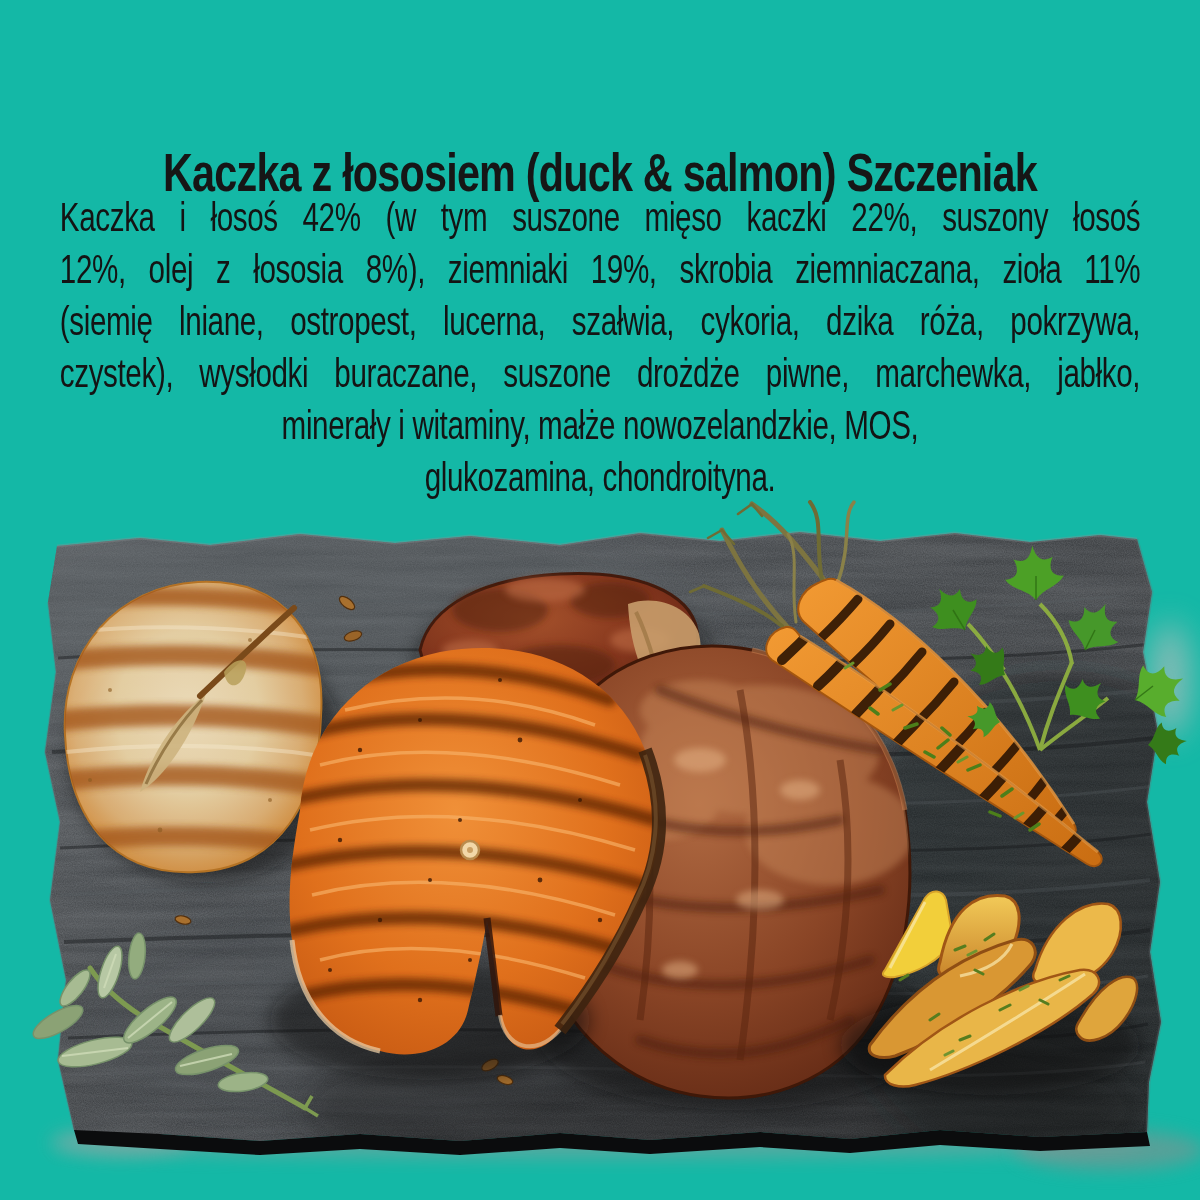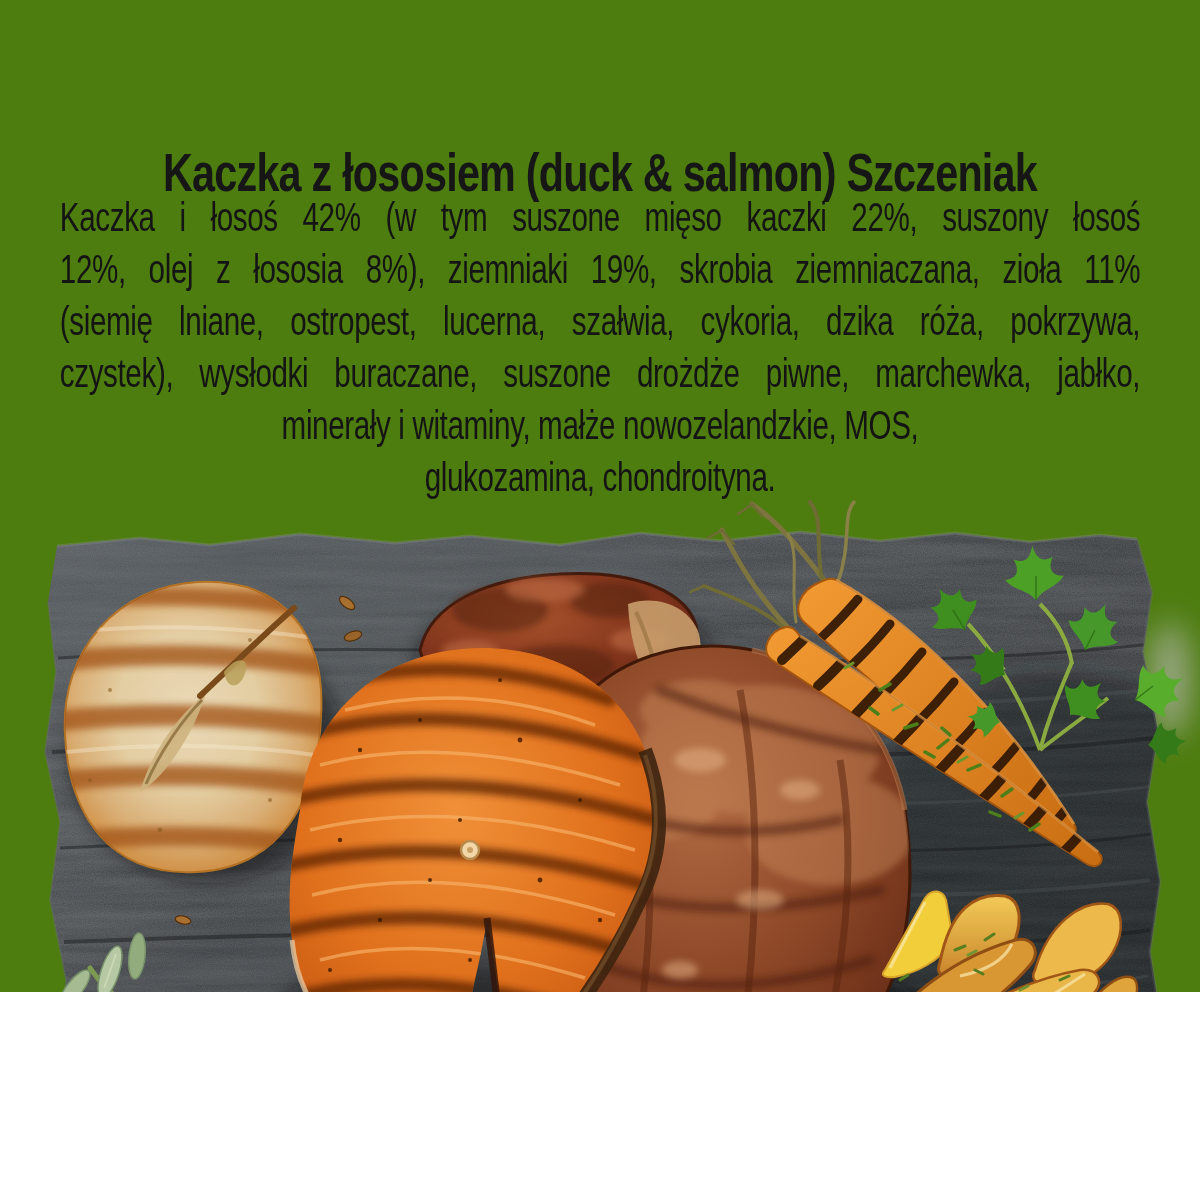--- a/index.html
+++ b/index.html
@@ -1,16 +1,16 @@
 <!DOCTYPE html>
 <html><head>
 <meta charset="utf-8">
 <style>
   html,body{margin:0;padding:0;background:#ffffff;}
-  .canvas{position:relative;width:1200px;height:992px;background:#4d7c0f;overflow:hidden;
+  .canvas{position:relative;width:1200px;height:1200px;background:#14b8a6;overflow:hidden;
           font-family:"Liberation Sans","DejaVu Sans",sans-serif;color:#121212;}
   .title{position:absolute;top:106px;left:50%;width:1400px;margin-left:-700px;
          text-align:center;font-size:53px;font-weight:700;letter-spacing:-1px;
          transform:scaleX(0.78);transform-origin:50% 0;white-space:nowrap;color:#161616;}
   .ingredients{position:absolute;top:191px;left:50%;width:1460px;margin-left:-730px;
                transform:scaleX(0.74);transform-origin:50% 0;}
   .ing-line{font-size:40px;line-height:52px;letter-spacing:-0.5px;color:#141414;}
   .just{text-align:justify;text-align-last:justify;}
   .center{text-align:center;text-align-last:center;}
   .photo{position:absolute;left:0;top:500px;width:1200px;height:700px;display:block;}

